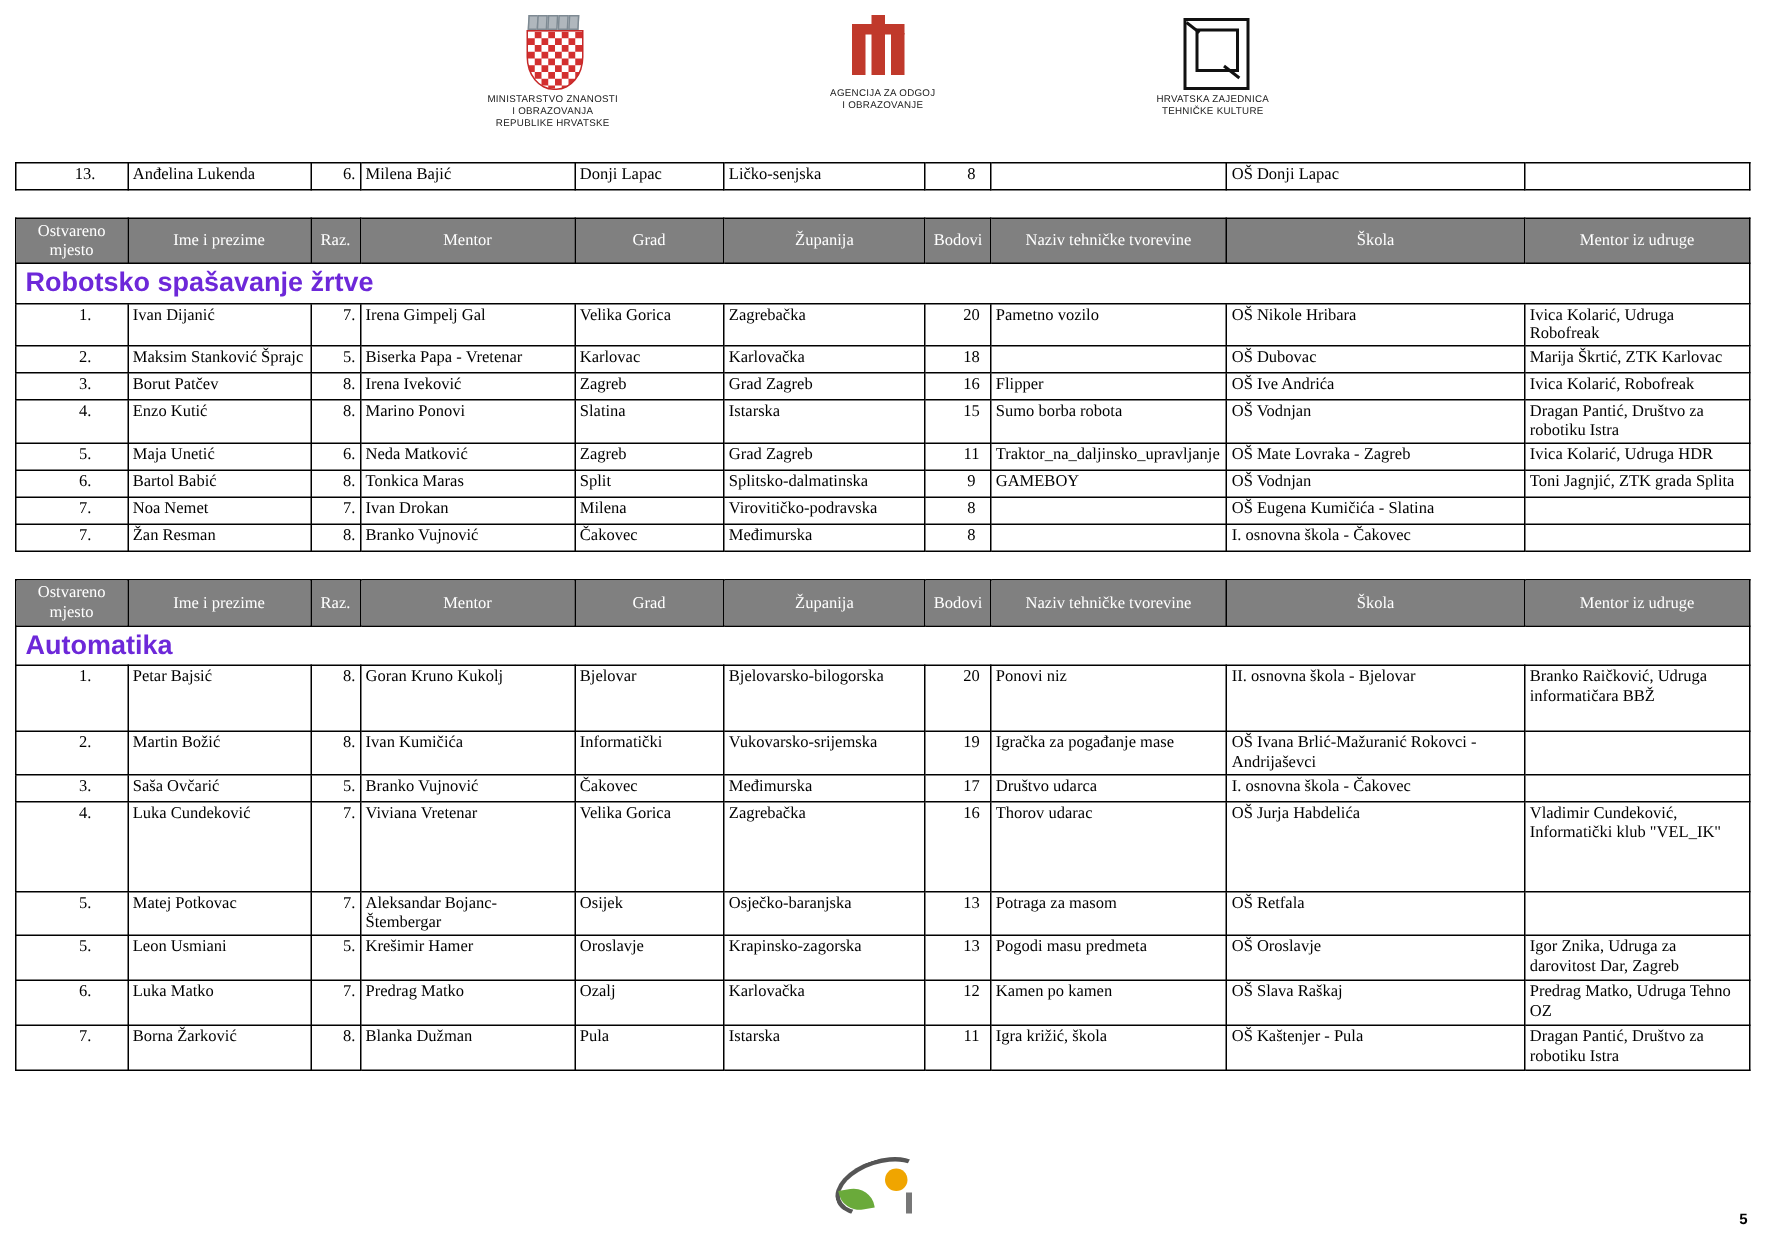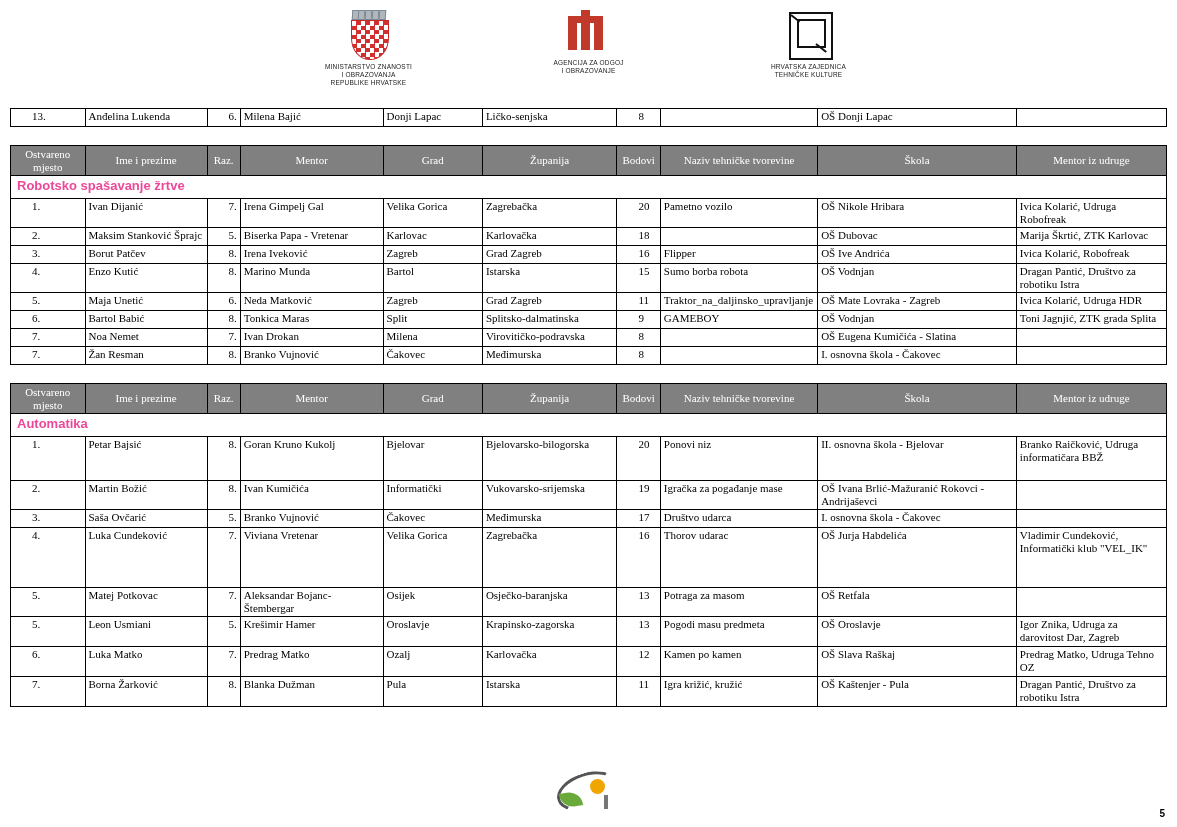--- a/index.html
+++ b/index.html
@@ -132,30 +132,30 @@
   td, th {
     border: 1px solid #000000;
     padding: 1px 3px;
     vertical-align: top;
     text-align: left;
     font-weight: normal;
     line-height: 1.18;
     height: 15px;
     overflow: hidden;
   }
-  td.center, th.center { text-align: left; padding-left: 21px; }
+  td.center, th.center { text-align: center; padding-left: 21px; }
   .section-title-row td {
     border: 1px solid #000000;
     padding: 2px 6px;
     height: 18px;
   }
   .section-title {
-    color: #ec4899;
+    color: #6d28d9;
     font-family: "Liberation Sans", sans-serif;
-    font-size: 13px;
+    font-size: 18px;
     font-weight: bold;
   }
   thead th {
     background: #808080;
     color: #ffffff;
     text-align: center;
     font-family: "Liberation Serif", serif;
     font-size: 11px;
     padding: 2px 2px;
     vertical-align: middle;
@@ -372,22 +372,22 @@
         <td>Grad Zagreb</td>
         <td class="center">16</td>
         <td>Flipper</td>
         <td>OŠ Ive Andrića</td>
         <td>Ivica Kolarić, Robofreak</td>
       </tr>
       <tr>
         <td class="center">4.</td>
         <td>Enzo Kutić</td>
         <td class="center">8.</td>
-        <td>Marino Munda</td>
-        <td>Bartol</td>
+        <td>Marino Ponovi</td>
+        <td>Slatina</td>
         <td>Istarska</td>
         <td class="center">15</td>
         <td>Sumo borba robota</td>
         <td>OŠ Vodnjan</td>
         <td>Dragan Pantić, Društvo za robotiku Istra</td>
       </tr>
       <tr>
         <td class="center">5.</td>
         <td>Maja Unetić</td>
         <td class="center">6.</td>
@@ -560,21 +560,21 @@
         <td>Predrag Matko, Udruga Tehno OZ</td>
       </tr>
       <tr style="height:30px">
         <td class="center">7.</td>
         <td>Borna Žarković</td>
         <td class="center">8.</td>
         <td>Blanka Dužman</td>
         <td>Pula</td>
         <td>Istarska</td>
         <td class="center">11</td>
-        <td>Igra križić, kružić</td>
+        <td>Igra križić, škola</td>
         <td>OŠ Kaštenjer - Pula</td>
         <td>Dragan Pantić, Društvo za robotiku Istra</td>
       </tr>
     </tbody>
   </table>
 
   <div class="footer">
     <div class="footer-logo">
       <div class="swoosh"></div>
       <div class="leaf"></div>

